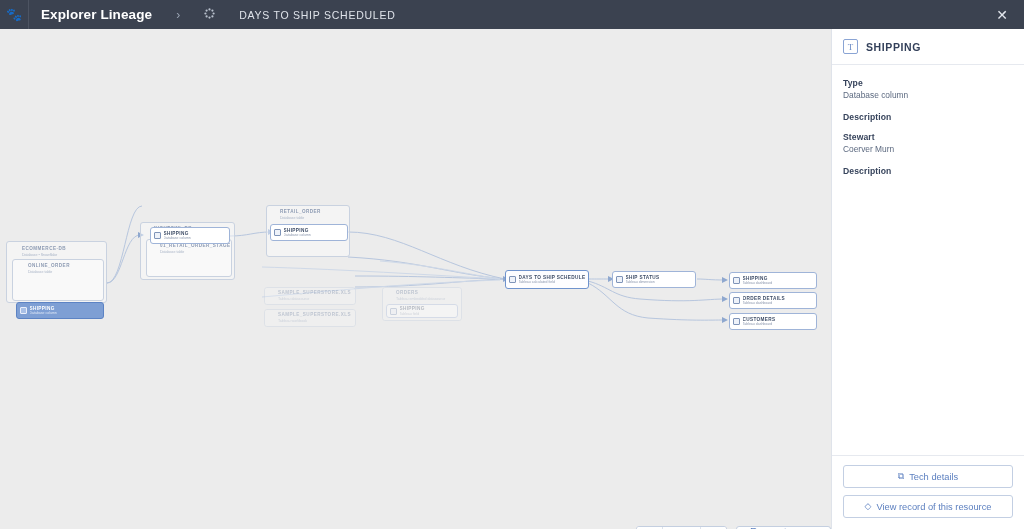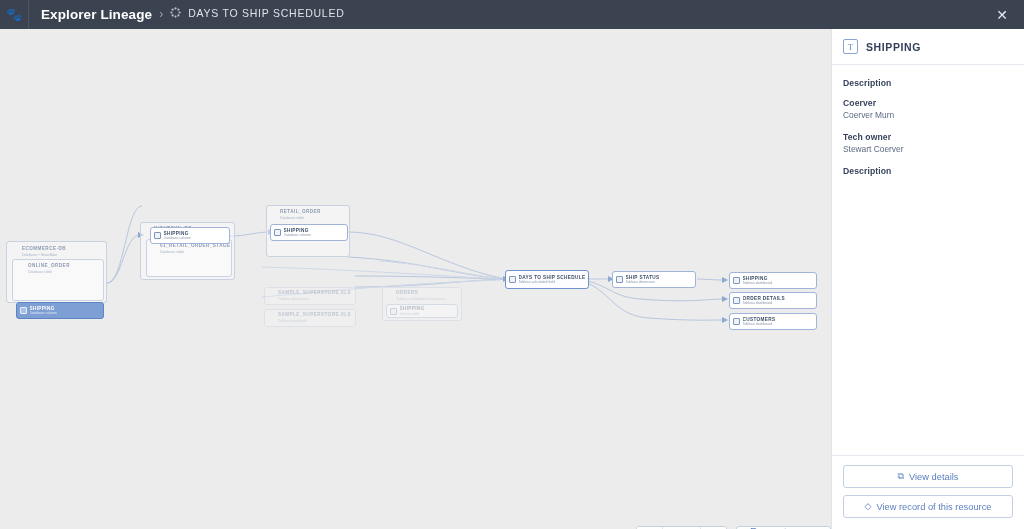--- a/index.html
+++ b/index.html
@@ -15,21 +15,21 @@
   
   .header {
     position:absolute; top:0; left:0; width:1024px; height:29px;
     background:#3b4250; display:flex; align-items:center;
   }
   .logo-box {
     width:29px; height:29px; display:flex; align-items:center; justify-content:center;
     border-right:1px solid #4d5462;
   }
   .owl { font-size:13px; color:#d8dde6; line-height:1; }
-  .crumbs { display:flex; align-items:flex-start; padding-left:12px; gap:7px; }
+  .crumbs { display:flex; align-items:center; padding-left:12px; gap:24px; }
   .crumb-title {
     color:#ffffff; font-size:13.5px; font-weight:bold; letter-spacing:.1px;
   }
   .crumb-sep { color:#9aa3b2; font-size:12px; }
   .gear-ic { color:#b9c1cd; font-size:11px; display:inline-block; }
   .crumb-node {
     color:#dfe3ea; font-size:10.5px; letter-spacing:.75px;
   }
   .close-btn {
     position:absolute; right:8px; top:0; width:28px; height:29px;
@@ -316,39 +316,39 @@
   </div>
 
   <div class="panel">
     <div class="panel-head">
       <div class="tbox">T</div>
       <div class="panel-title">SHIPPING</div>
     </div>
 
     <div class="panel-body">
       <div class="field">
+        <div class="field-label">Type</div>
+        <div class="field-value">Database column</div>
+      </div>
+      <div class="field">
         <div class="field-label">Description</div>
       </div>
       <div class="field">
-        <div class="field-label">Coerver</div>
+        <div class="field-label">Stewart</div>
         <div class="field-value">Coerver Murn</div>
-      </div>
-      <div class="field">
-        <div class="field-label">Tech owner</div>
-        <div class="field-value">Stewart Coerver</div>
       </div>
       <div class="field">
         <div class="field-label">Description</div>
       </div>
     </div>
 
     <div class="panel-foot">
       <div class="pbtn">
         <span class="pbtn-ic">⧉</span>
-        <span>View details</span>
+        <span>Tech details</span>
       </div>
       <div class="pbtn">
         <span class="pbtn-ic">◇</span>
         <span>View record of this resource</span>
       </div>
     </div>
   </div>
 </div>
 
 </body></html>

